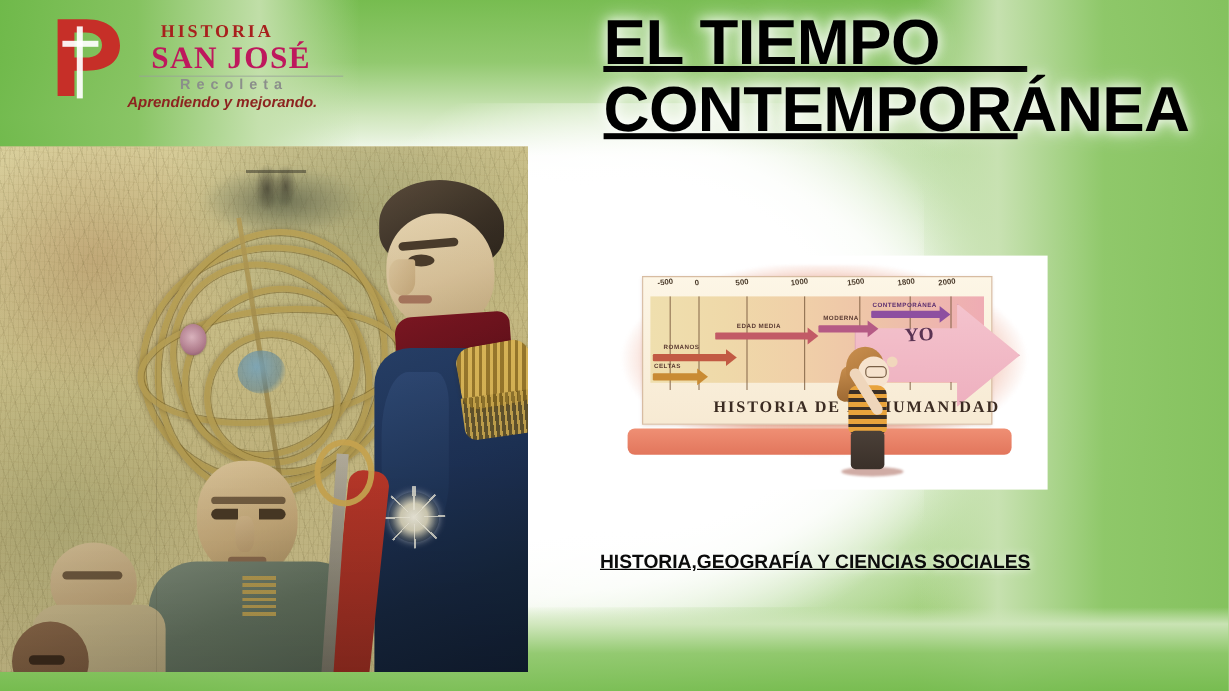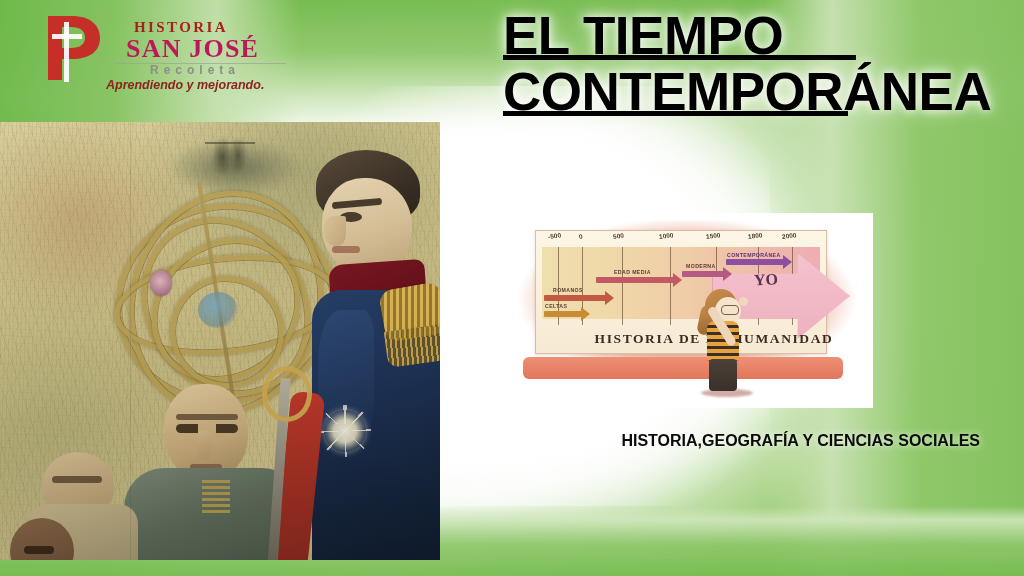--- a/index.html
+++ b/index.html
@@ -345,21 +345,21 @@
   .kid .arm{position:absolute;left:30px;top:12px;width:9px;height:44px;border-radius:5px;
     background:#efd6bb;transform:rotate(-32deg);transform-origin:50% 100%;}
   .kid .hand{position:absolute;left:40px;top:8px;width:9px;height:9px;border-radius:50%;background:#f1d7bc;}
   .kid .pants{position:absolute;left:10px;top:70px;width:28px;height:32px;border-radius:4px;
     background:linear-gradient(180deg,#4b4038,#3a3029);}
   .kid .shadow{position:absolute;left:2px;top:100px;width:52px;height:8px;border-radius:50%;
     background:rgba(150,70,55,.45);filter:blur(1px);}
 
   
   #subtitle{
-    position:absolute;left:500px;top:428px;width:480px;text-align:right;
+    position:absolute;left:500px;top:456px;width:480px;text-align:left;text-decoration:underline;
   }
   #subtitle div{
     font-family:"Liberation Sans", sans-serif;font-weight:bold;font-size:16px;
     line-height:25px;color:#0b0b0b;white-space:nowrap;
     text-shadow:0 0 7px rgba(255,255,255,.9);
   }
 </style>
 </head>
 <body>
 

